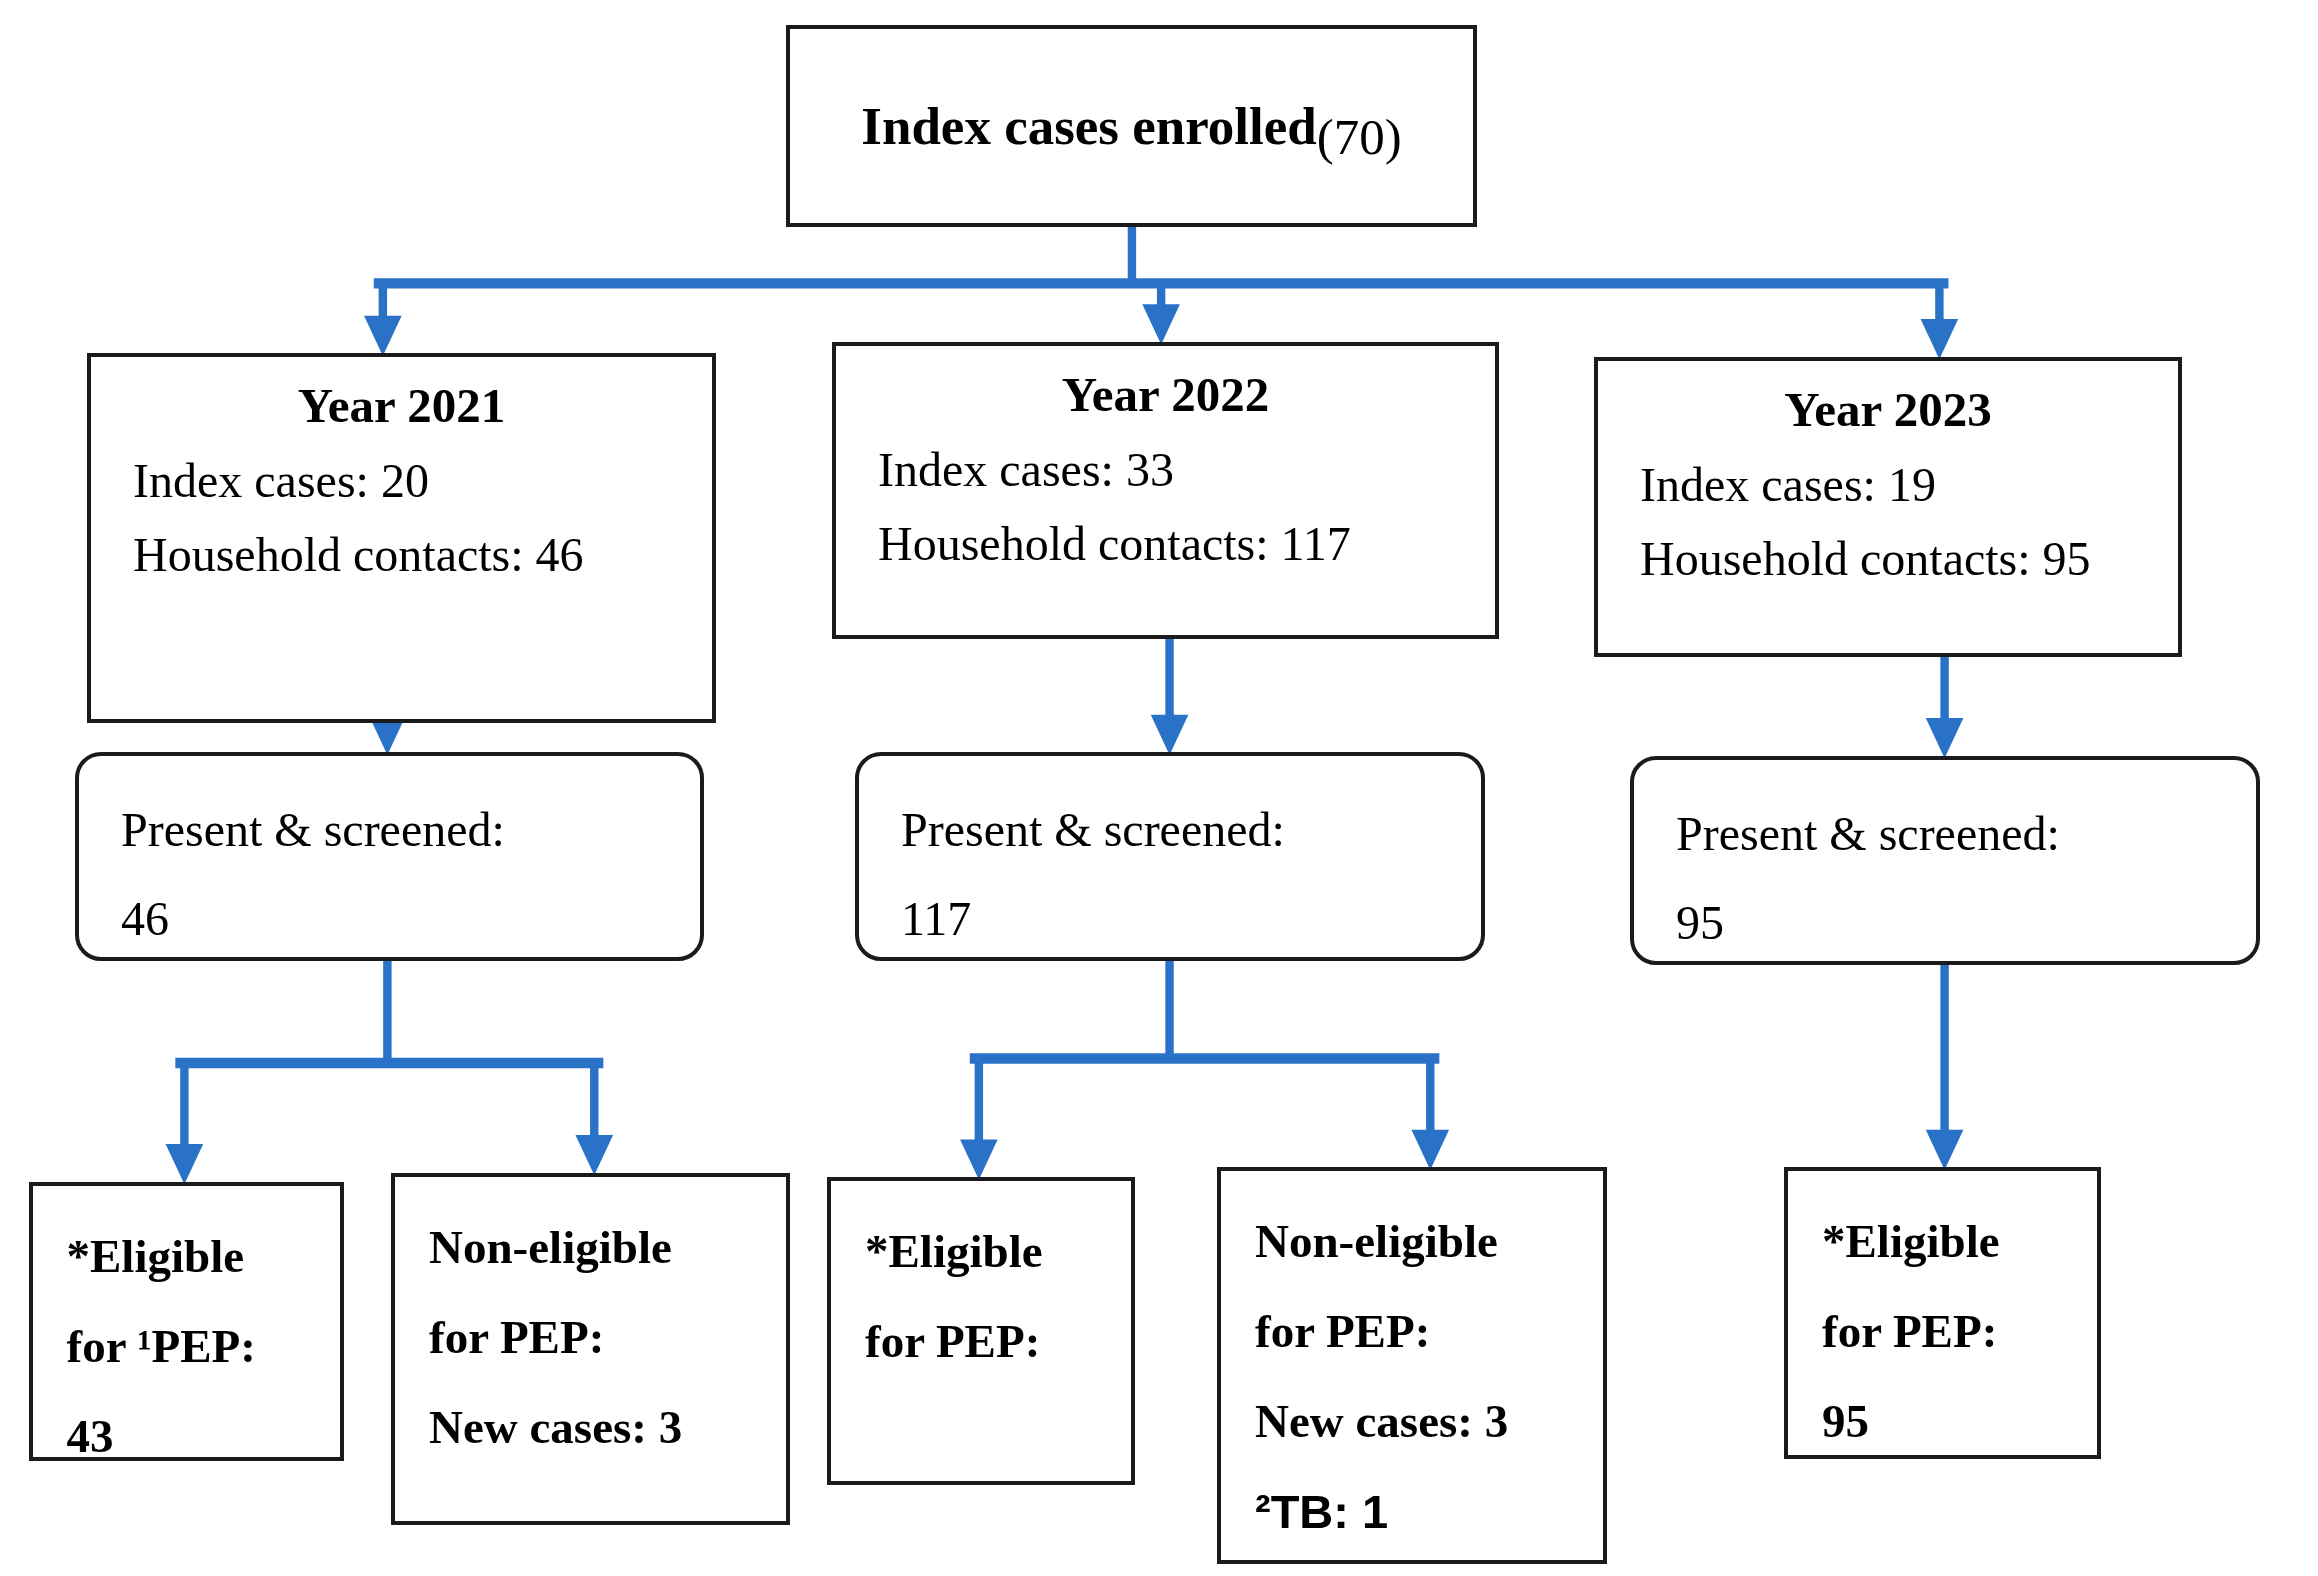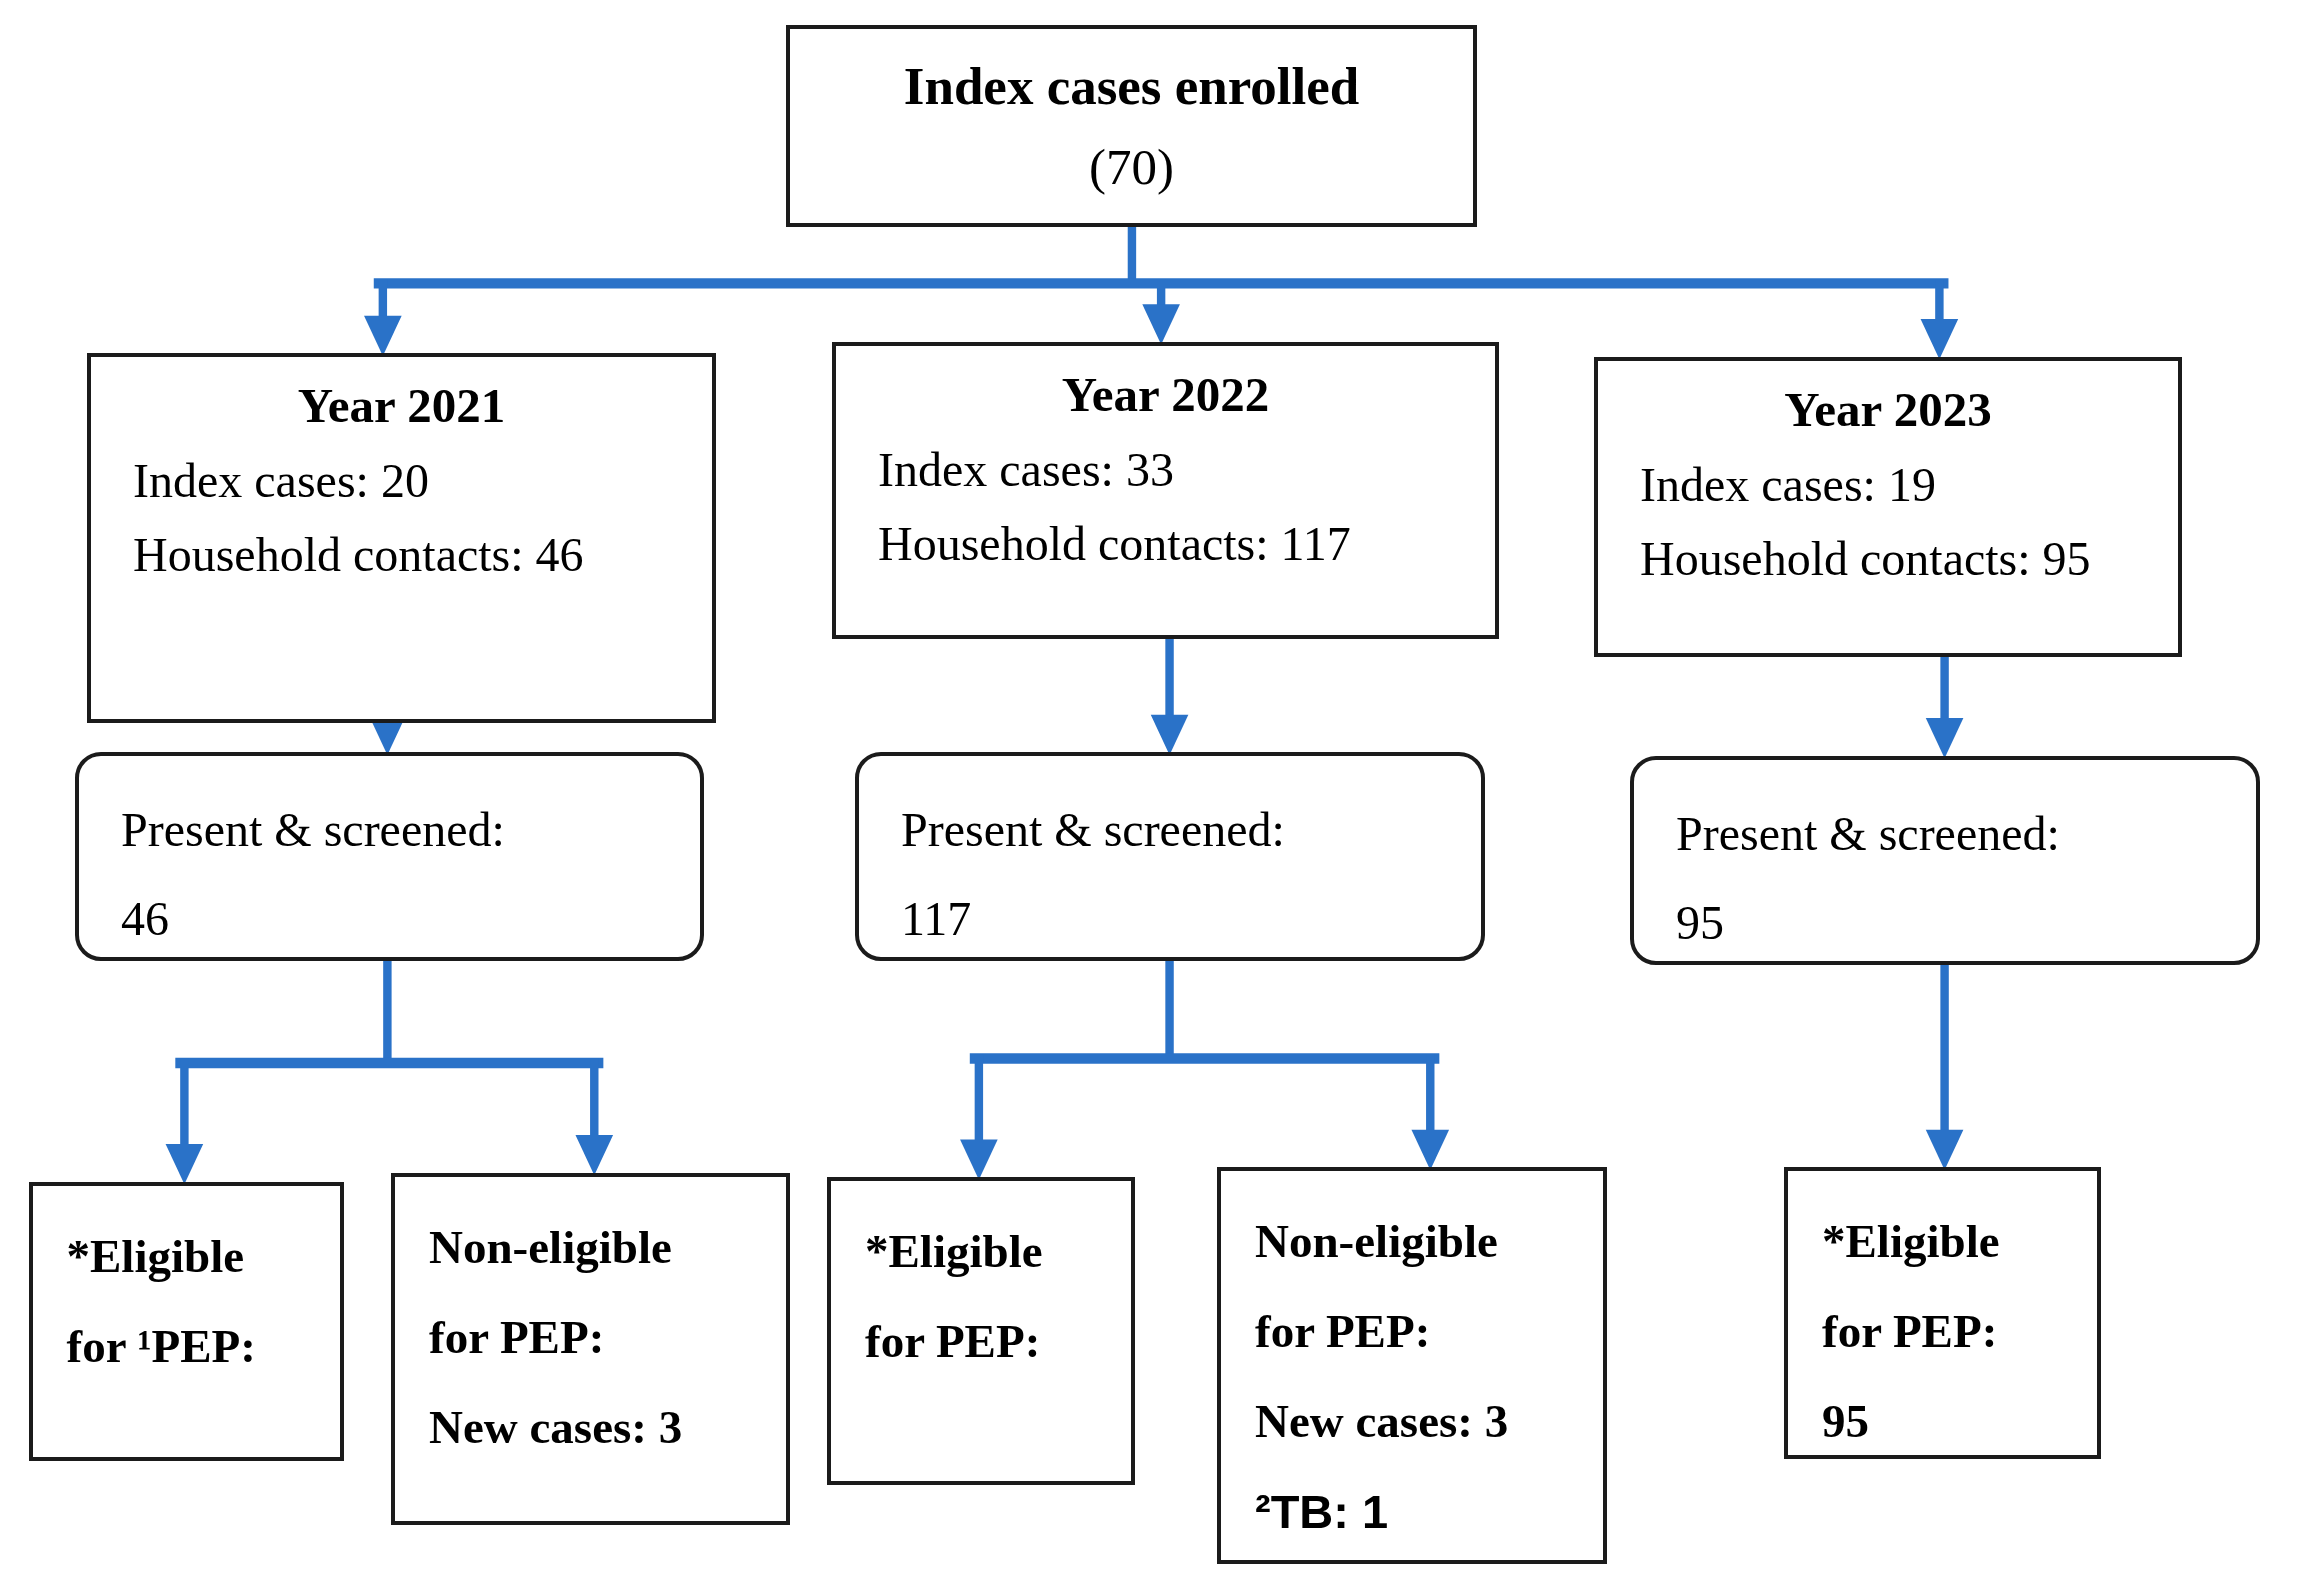--- a/index.html
+++ b/index.html
@@ -25,21 +25,21 @@
     background: #ffffff;
   }
   .box-title {
     font-weight: bold;
     font-size: 49px;
     text-align: center;
   }
   
   #root-box {
     left: 786px; top: 25px; width: 691px; height: 202px;
-    display: flex; flex-direction: column;
+    display: flex; flex-direction: row;
     align-items: center; justify-content: center;
   }
   #root-box .box-title { font-size: 53px; }
   #root-box .root-count { font-size: 51px; margin-top: 22px; }
   
   .year-box .box-title { margin: 19.5px 13px 10.4px; }
   .year-box .line {
     font-size: 48px;
     line-height: 1.55;
     padding: 0 19.5px 0 42px;
@@ -133,20 +133,21 @@
     <div class="line">117</div>
   </div>
   <div class="box ps-box" id="screened-box-2023">
     <div class="line">Present &amp; screened:</div>
     <div class="line">95</div>
   </div>
 
   <div class="box outcome-box" id="outcome-box-2021-eligible">
     <div class="line">*Eligible</div>
     <div class="line">for ¹PEP:</div>
+    <div class="line">43</div>
   </div>
   <div class="box outcome-box" id="outcome-box-2021-noneligible">
     <div class="line">Non-eligible</div>
     <div class="line">for PEP:</div>
     <div class="line">New cases: 3</div>
   </div>
   <div class="box outcome-box" id="outcome-box-2022-eligible">
     <div class="line">*Eligible</div>
     <div class="line">for PEP:</div>
   </div>

